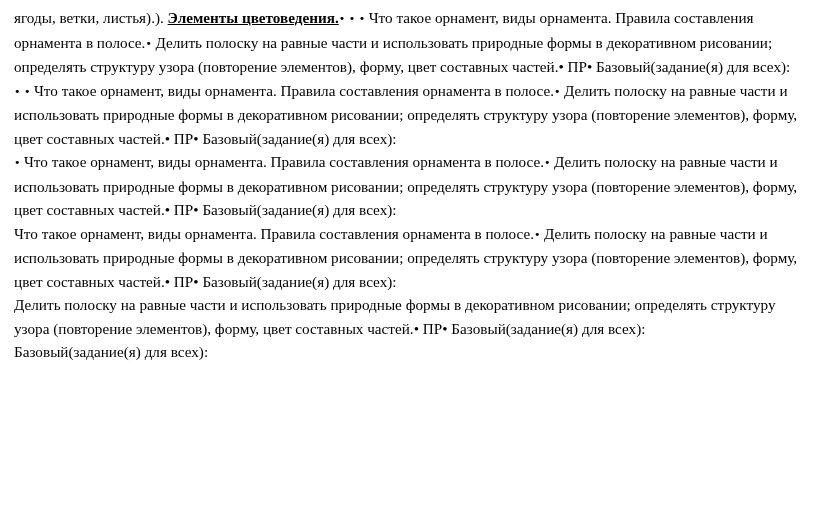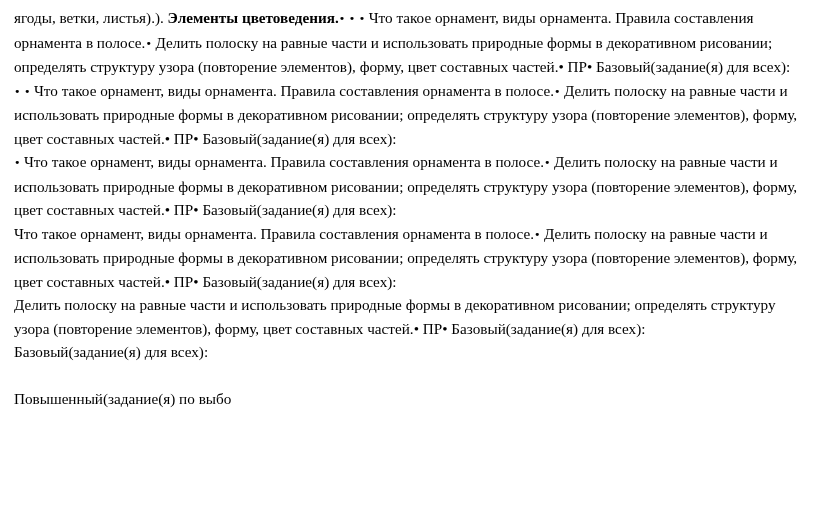--- a/index.html
+++ b/index.html
@@ -22,20 +22,21 @@
   }
   .para {
     font-size: 15.2px;
     line-height: 23.5px;
     text-align: left;
     margin: 0 0 0 0;
     white-space: normal;
   }
   .b {
     font-weight: bold;
+    text-decoration: underline;
   }
   .spacer {
     height: 23px;
   }
   .bullet {
     font-family: "DejaVu Sans", sans-serif;
     font-size: 11px;
     vertical-align: 1px;
   }
 </style>
@@ -44,15 +45,14 @@
 
 <div id="page">
   <div id="body-text">
       <div class="para"><span>ягоды, ветки, листья).). </span><span class="b">Элементы цветоведения.</span><span class="bullet">• • • </span><span>Что такое орнамент, виды орнамента. Правила составления орнамента в полосе.</span><span class="bullet">• </span><span>Делить полоску на равные части и использовать природные формы в декоративном рисовании; определять структуру узора (повторение элементов), форму, цвет составных частей.</span><span>• ПР• </span><span>Базовый(задание(я) для всех):</span></div>
       <div class="para"><span class="bullet">• • </span><span>Что такое орнамент, виды орнамента. Правила составления орнамента в полосе.</span><span class="bullet">• </span><span>Делить полоску на равные части и использовать природные формы в декоративном рисовании; определять структуру узора (повторение элементов), форму, цвет составных частей.</span><span>• ПР• </span><span>Базовый(задание(я) для всех):</span></div>
       <div class="para"><span class="bullet">• </span><span>Что такое орнамент, виды орнамента. Правила составления орнамента в полосе.</span><span class="bullet">• </span><span>Делить полоску на равные части и использовать природные формы в декоративном рисовании; определять структуру узора (повторение элементов), форму, цвет составных частей.</span><span>• ПР• </span><span>Базовый(задание(я) для всех):</span></div>
       <div class="para"><span>Что такое орнамент, виды орнамента. Правила составления орнамента в полосе.</span><span class="bullet">• </span><span>Делить полоску на равные части и использовать природные формы в декоративном рисовании; определять структуру узора (повторение элементов), форму, цвет составных частей.</span><span>• ПР• </span><span>Базовый(задание(я) для всех):</span></div>
       <div class="para"><span>Делить полоску на равные части и использовать природные формы в декоративном рисовании; определять структуру узора (повторение элементов), форму, цвет составных частей.</span><span>• ПР• </span><span>Базовый(задание(я) для всех):</span></div>
       <div class="para"><span>Базовый(задание(я) для всех):</span></div>
       <div class="spacer"></div>
-      <div class="para"><span>Повышенный(задание(я) по выбо</span></div>
     </div>
 </div>
 
 </body></html>

